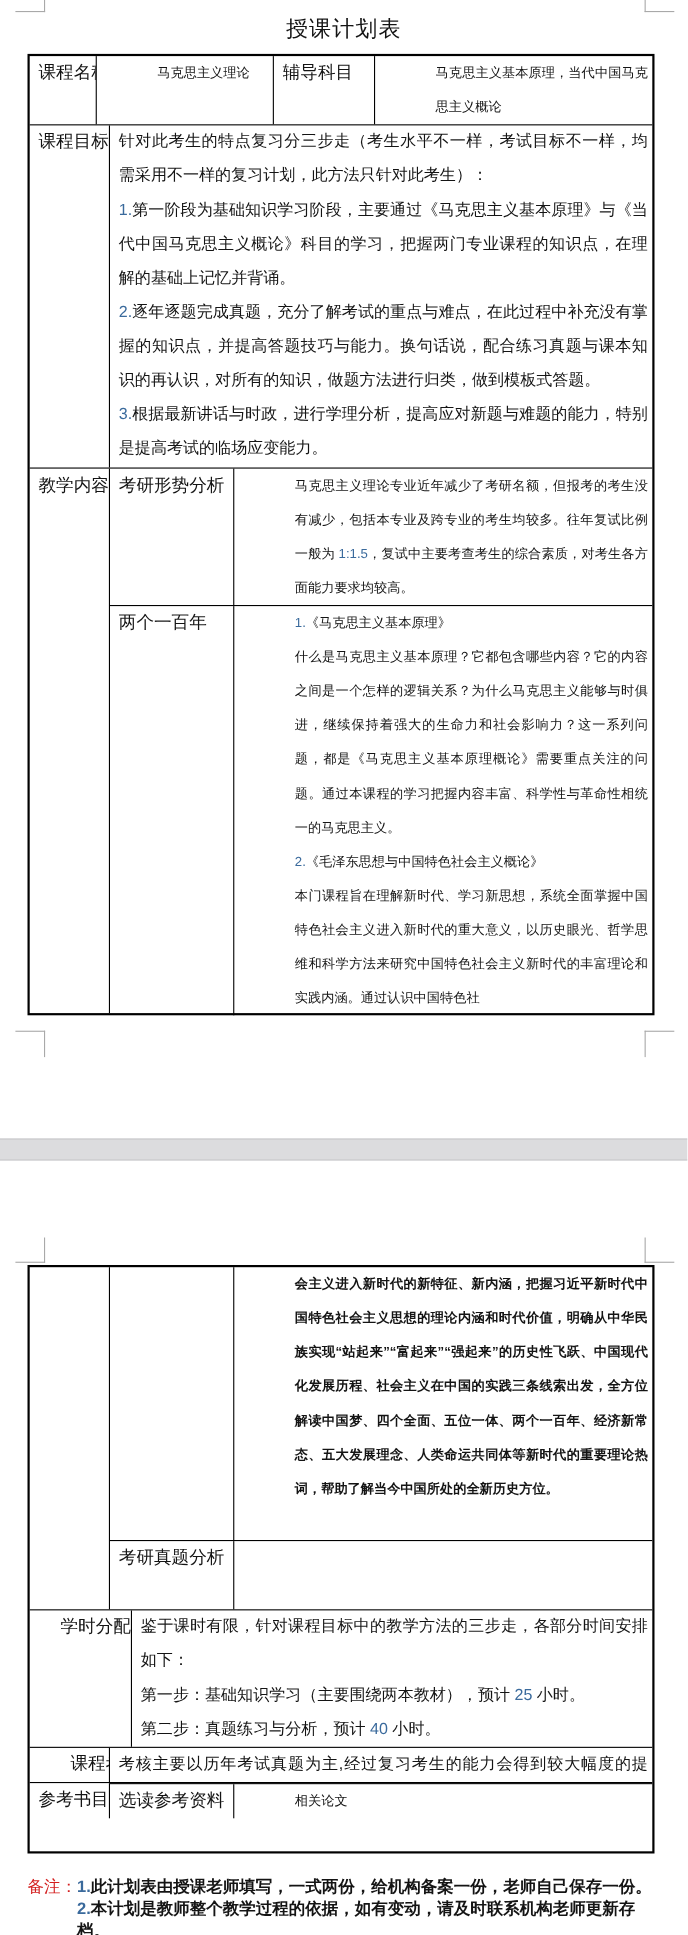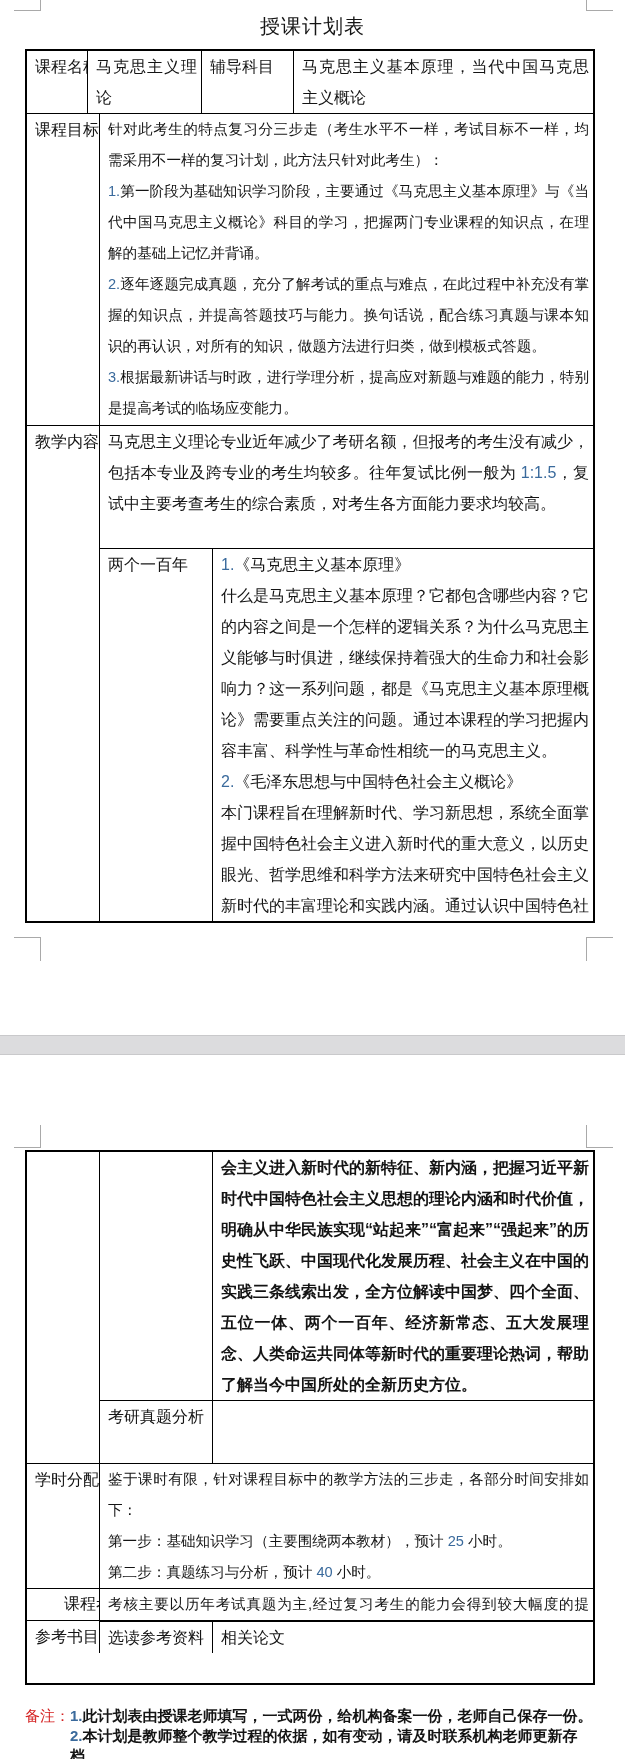--- a/index.html
+++ b/index.html
@@ -26,21 +26,21 @@
     font-size:20px;font-weight:normal;letter-spacing:1px;
     font-family:"Liberation Serif","DejaVu Serif",serif;}
   
   .tbl{position:absolute;border:2px solid #000;box-sizing:border-box;background:#fff;}
   .tbl, .tbl *{box-sizing:border-box;}
   .tr{display:flex;width:100%;}
   .bt{border-top:1.5px solid #000;}
   .br{border-right:1.5px solid #000;}
   .cell{overflow:hidden;padding:0 4px 0 8px;}
   .lbl{font-size:16px;line-height:31px;white-space:nowrap;}
-  .cnt{font-size:16px;line-height:31px;text-align:justify;word-break:break-all;}
+  .cnt{font-size:12px;line-height:31px;text-align:justify;word-break:break-all;margin-left:47px;}
   .cnt-wide{font-size:14.6px;line-height:31px;text-align:justify;word-break:break-all;}
   .cnt p,.cnt-wide p{margin:0;padding:0;}
   .col{display:flex;flex-direction:column;flex:1;min-width:0;}
   .grow{flex:1;min-width:0;}
   .hl{color:#3a6a9c;}
   .hl2{color:#35aec6;}
   
   .remark{left:25px;top:1706px;width:575px;display:flex;font-size:15px;line-height:20px;}
   .remark-label{color:#d42020;white-space:nowrap;width:45px;flex:none;}
   .remark-items{flex:1;}
@@ -75,20 +75,21 @@
         <p><span class="hl">1.</span>第一阶段为基础知识学习阶段，主要通过《马克思主义基本原理》与《当代中国马克思主义概论》科目的学习，把握两门专业课程的知识点，在理解的基础上记忆并背诵。</p>
         <p><span class="hl">2.</span>逐年逐题完成真题，充分了解考试的重点与难点，在此过程中补充没有掌握的知识点，并提高答题技巧与能力。换句话说，配合练习真题与课本知识的再认识，对所有的知识，做题方法进行归类，做到模板式答题。</p>
         <p><span class="hl">3.</span>根据最新讲话与时政，进行学理分析，提高应对新题与难题的能力，特别是提高考试的临场应变能力。</p>
       </div>
   </div>
 
   <div class="tr bt" style="height:496px;">
     <div class="cell lbl br" style="width:73px;">教学内容</div>
     <div class="col">
       <div class="tr" style="height:125px;">
+        <div class="cell lbl br" style="width:113px;">考研形势分析</div>
         <div class="cell cnt grow">
             <p>马克思主义理论专业近年减少了考研名额，但报考的考生没有减少，包括本专业及跨专业的考生均较多。往年复试比例一般为 <span class="hl">1:1.5</span>，复试中主要考查考生的综合素质，对考生各方面能力要求均较高。</p>
           </div>
       </div>
       <div class="tr bt grow">
         <div class="cell lbl br" style="width:113px;">两个一百年</div>
         <div class="cell cnt grow">
             <p><span class="hl">1.</span>《马克思主义基本原理》</p>
             <p>什么是马克思主义基本原理？它都包含哪些内容？它的内容之间是一个怎样的逻辑关系？为什么马克思主义能够与时俱进，继续保持着强大的生命力和社会影响力？这一系列问题，都是《马克思主义基本原理概论》需要重点关注的问题。通过本课程的学习把握内容丰富、科学性与革命性相统一的马克思主义。</p>
             <p><span class="hl">2.</span>《毛泽东思想与中国特色社会主义概论》</p>
@@ -110,21 +111,21 @@
             <p>会主义进入新时代的新特征、新内涵，把握习近平新时代中国特色社会主义思想的理论内涵和时代价值，明确从中华民族实现“站起来”“富起来”“强起来”的历史性飞跃、中国现代化发展历程、社会主义在中国的实践三条线索出发，全方位解读中国梦、四个全面、五位一体、两个一百年、经济新常态、五大发展理念、人类命运共同体等新时代的重要理论热词，帮助了解当今中国所处的全新历史方位。</p>
           </div>
       </div>
       <div class="tr bt grow">
         <div class="cell lbl br" style="width:113px;">考研真题分析</div>
       </div>
     </div>
   </div>
 
   <div class="tr bt" style="height:125px;">
-    <div class="cell lbl br" style="width:73px;">学时分配</div>
+    <div class="cell lbl br" style="width:73px;margin-left:20px;">学时分配</div>
     <div class="cell cnt-wide grow">
         <p>鉴于课时有限，针对课程目标中的教学方法的三步走，各部分时间安排如下：</p>
         <p>第一步：基础知识学习（主要围绕两本教材），预计 <span class="hl">25</span> 小时。</p>
         <p>第二步：真题练习与分析，预计 <span class="hl">40</span> 小时。</p>
       </div>
   </div>
 
   <div class="tr bt" style="height:32px;">
     <div class="cell lbl br" style="width:73px;line-height:30px;padding-left:37px;">课程考核</div>
     <div class="cell cnt-wide grow" style="line-height:30px;">考核主要以历年考试真题为主,经过复习考生的能力会得到较大幅度的提高。</div>

